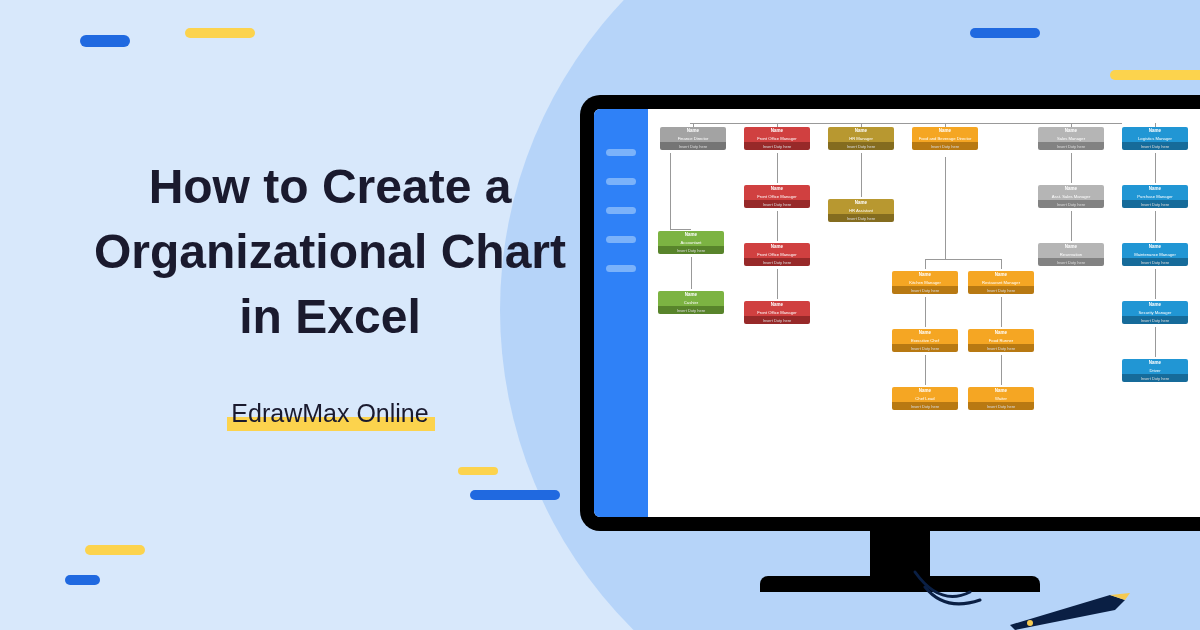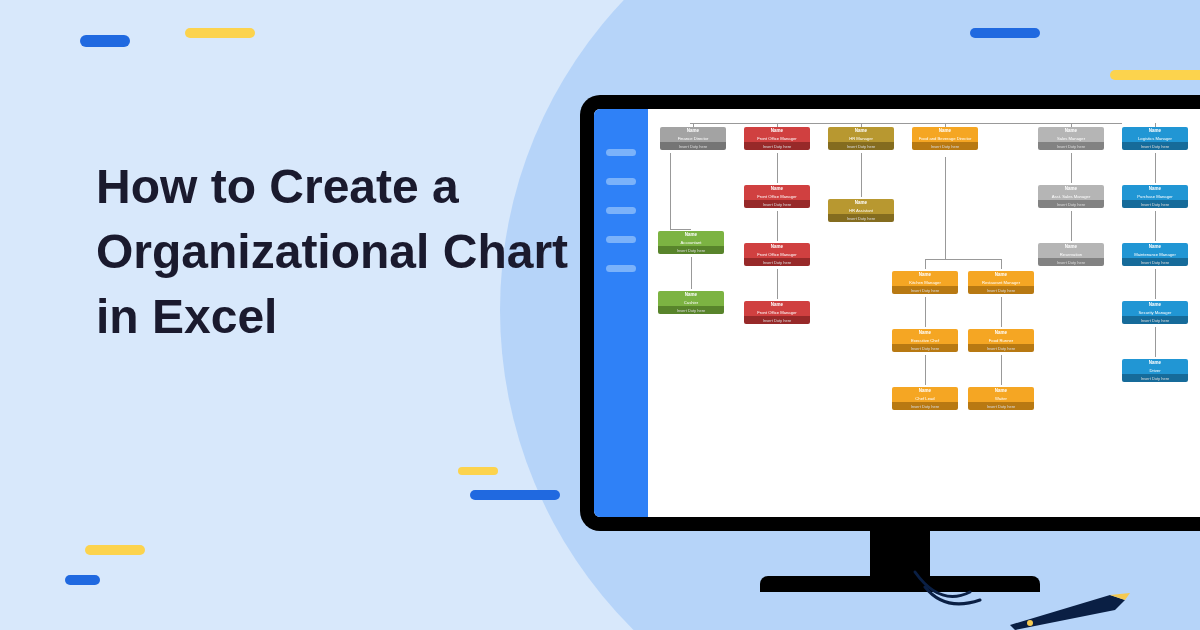--- a/index.html
+++ b/index.html
@@ -25,23 +25,24 @@
 .accent.yellow-top { background: #fcd34d; width: 70px; top: 28px; left: 185px; }
 .accent.blue-top2 { background: #2069e0; width: 50px; top: 35px; left: 80px; height: 12px; border-radius: 10px; }
 .accent.yellow-right { background: #fcd34d; width: 90px; top: 70px; right: 0; border-radius: 6px 0 0 6px; }
 .accent.yellow-bl { background: #fcd34d; width: 60px; bottom: 75px; left: 85px; }
 .accent.blue-bl { background: #2069e0; width: 35px; bottom: 45px; left: 65px; }
 .accent.yellow-br { background: #fcd34d; width: 40px; bottom: 155px; left: 458px; height: 8px; }
 .accent.blue-br { background: #2069e0; width: 90px; bottom: 130px; left: 470px; height: 10px; }
 
 .text-block {
   position: absolute;
-  left: 96px;
+  left: 80px;
   top: 155px;
   width: 500px;
+  text-align: center;
 }
 .title {
   font-size: 48px;
   font-weight: 600;
   color: #1a1a2e;
   line-height: 1.35;
 }
 .subtitle-wrap {
   margin-top: 50px;
   display: inline-block;
@@ -150,20 +151,23 @@
 <div class="accent yellow-top"></div>
 <div class="accent blue-top2"></div>
 <div class="accent yellow-right"></div>
 <div class="accent yellow-bl"></div>
 <div class="accent blue-bl"></div>
 <div class="accent yellow-br"></div>
 <div class="accent blue-br"></div>
 
 <div class="text-block">
   <div class="title">How to Create a Organizational Chart in Excel</div>
+  <div class="subtitle-wrap">
+    <span class="subtitle">EdrawMax Online</span>
+  </div>
 </div>
 
 <div class="monitor">
   <div class="bezel">
     <div class="screen">
       <div class="sidebar">
         <div class="sidebar-item"></div>
         <div class="sidebar-item"></div>
         <div class="sidebar-item"></div>
         <div class="sidebar-item"></div>

